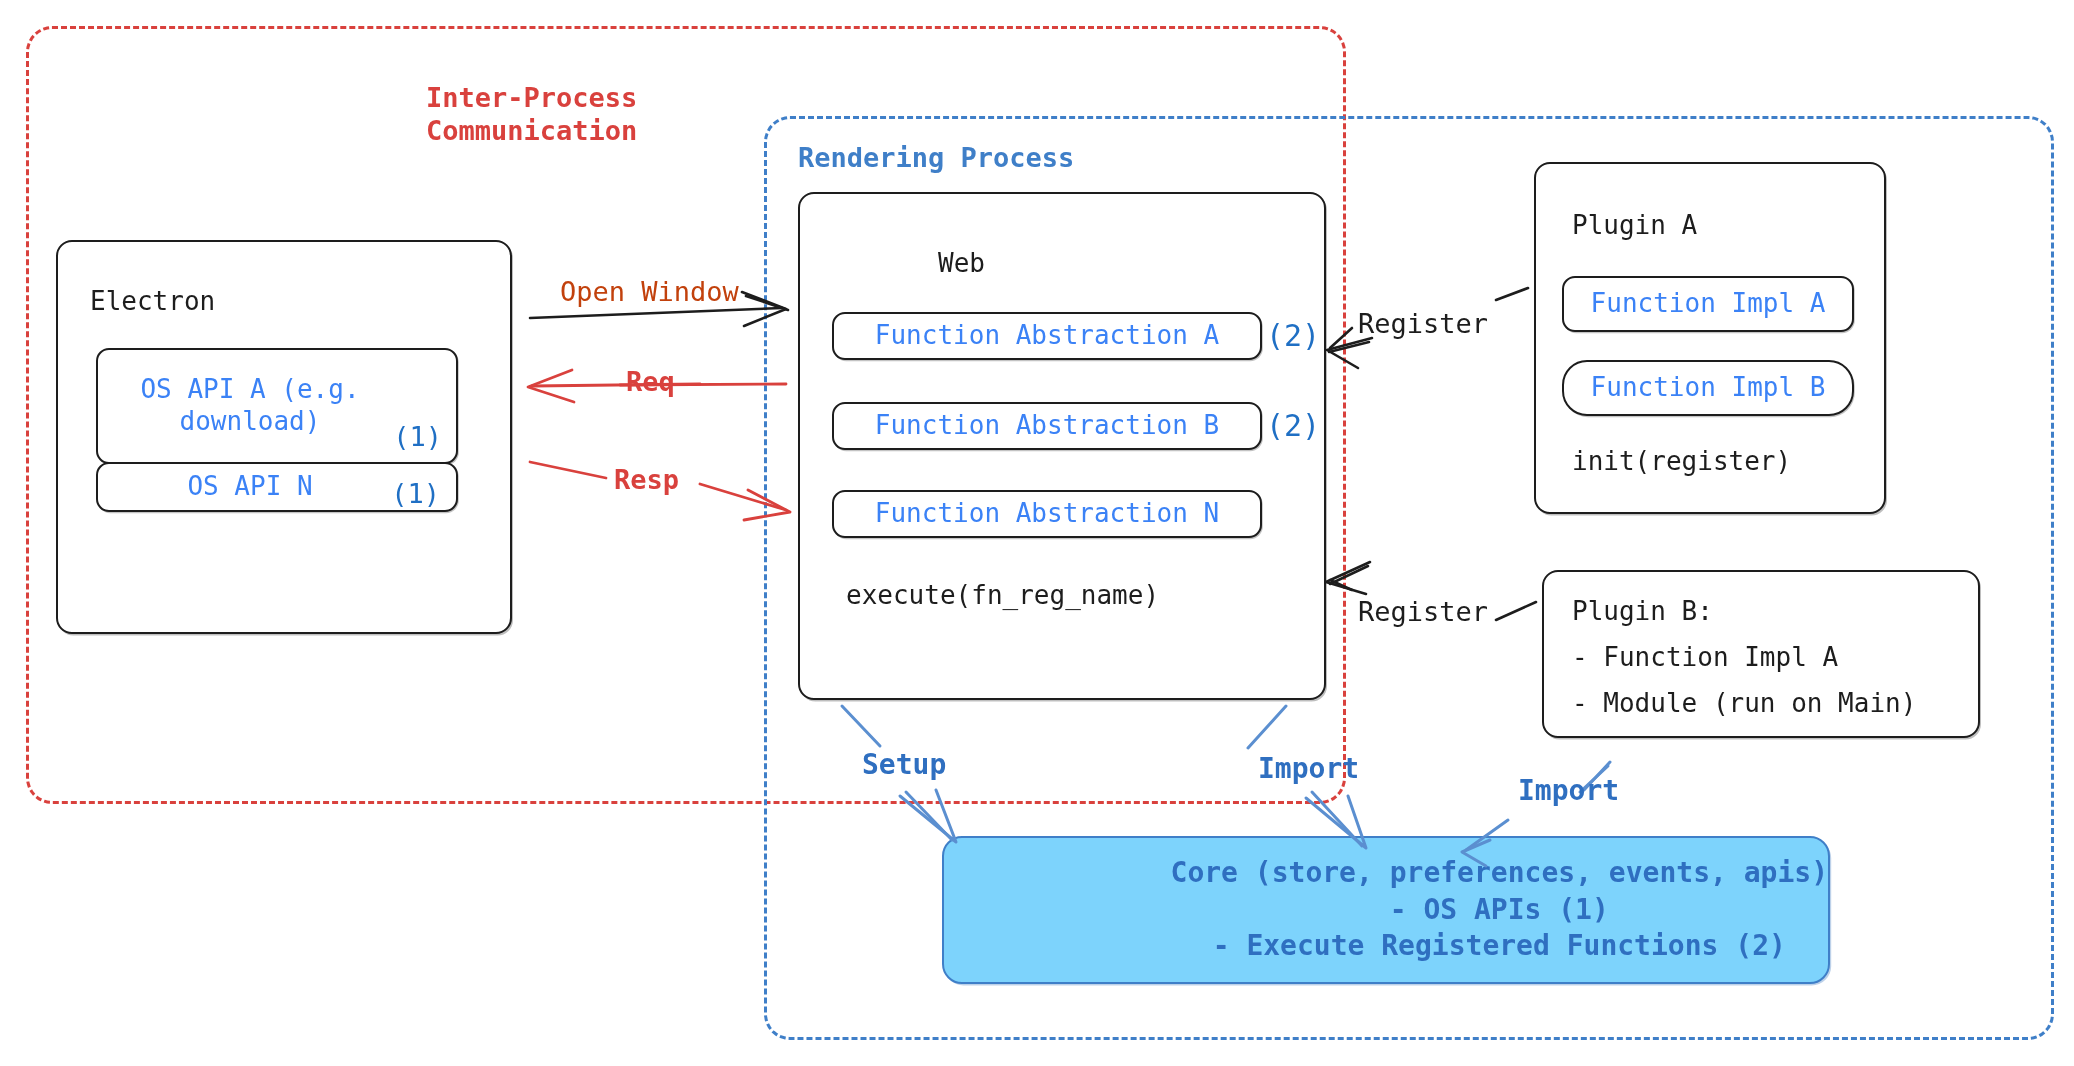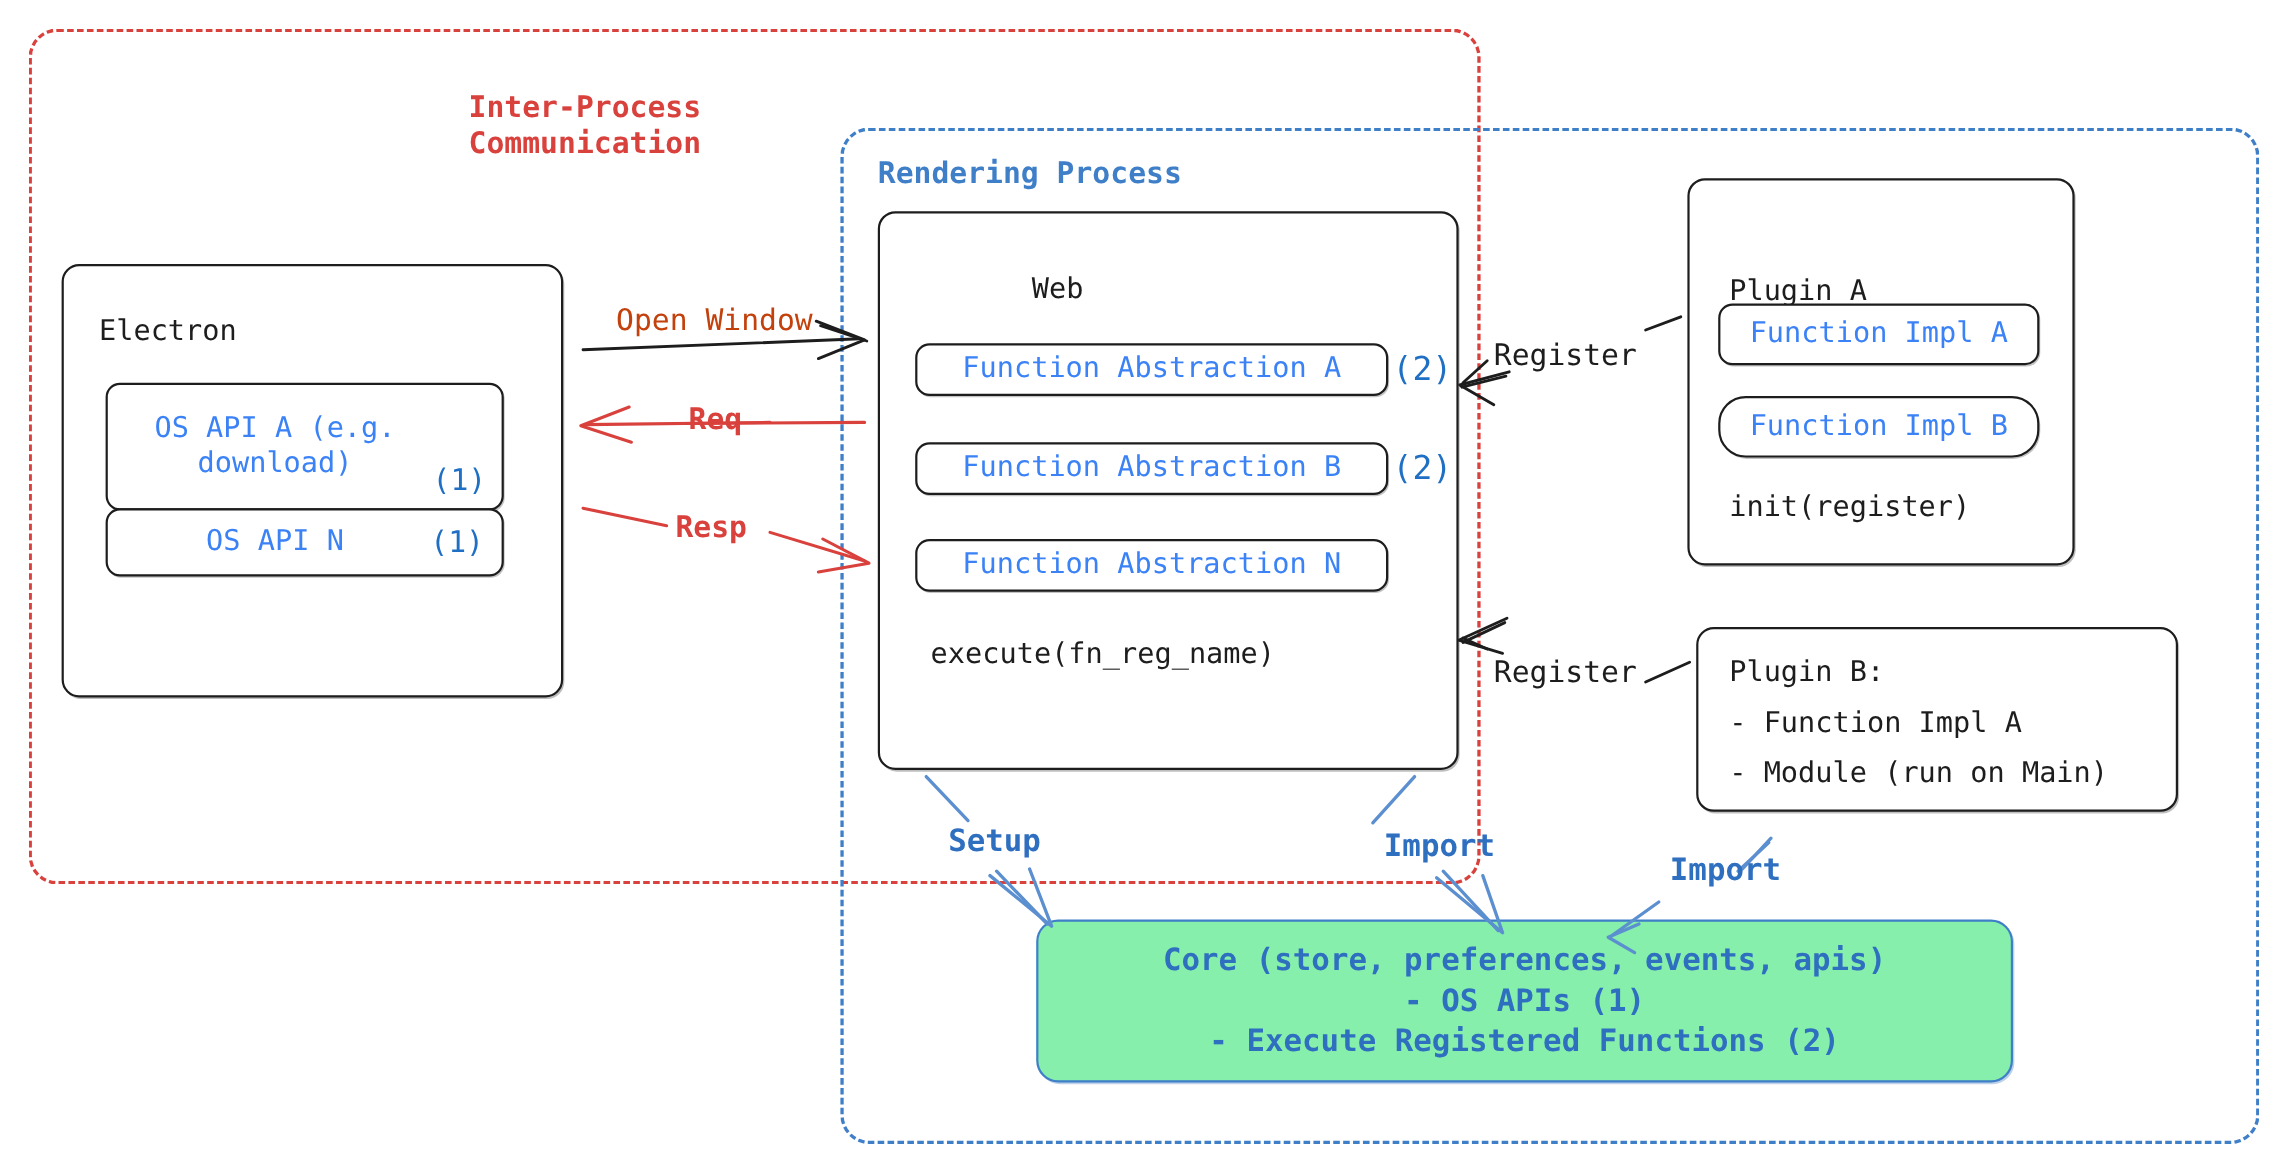--- a/index.html
+++ b/index.html
@@ -30,54 +30,54 @@
   .ttl{position:absolute;color:#1d1d1d;font-size:26px;white-space:pre;}
   .celltxt{color:#3b82f6;font-size:26px;white-space:pre;line-height:1.22;}
   .tag{color:#1f6fc4;font-size:27px;position:absolute;white-space:pre;}
 
   
   #electron-box{left:56px;top:240px;width:456px;height:394px;}
   #electron-title{left:90px;top:286px;}
   #os-api-a{left:96px;top:348px;width:362px;height:116px;}
   #os-api-a .celltxt{padding-right:54px;}
   #os-api-a-tag{right:14px;bottom:10px;}
-  #os-api-n{left:96px;top:462px;width:362px;height:62px;}
+  #os-api-n{left:96px;top:462px;width:362px;height:50px;}
   #os-api-n .celltxt{padding-right:54px;}
   #os-api-n-tag{right:16px;top:14px;}
 
   
   #web-box{left:798px;top:192px;width:528px;height:508px;}
   #web-title{left:938px;top:248px;}
   .fa{left:832px;width:430px;height:48px;}
   #fa-a{top:312px;}
   #fa-b{top:402px;}
   #fa-n{top:490px;}
   #fa-a-tag{left:1266px;top:318px;font-size:30px;}
   #fa-b-tag{left:1266px;top:408px;font-size:30px;}
   #web-exec{left:846px;top:580px;}
 
   
   #plugin-a-box{left:1534px;top:162px;width:352px;height:352px;}
-  #plugin-a-title{left:1572px;top:210px;margin-top:40px;}
+  #plugin-a-title{left:1572px;top:210px;}
   #plugin-a-fn-a{left:1562px;top:276px;width:292px;height:56px;}
   #plugin-a-fn-b{left:1562px;top:360px;width:292px;height:56px;border-radius:25px;}
   #plugin-a-init{left:1572px;top:446px;}
 
   
   #plugin-b-box{left:1542px;top:570px;width:438px;height:168px;}
   #plugin-b-l1{left:1572px;top:596px;}
   #plugin-b-l2{left:1572px;top:642px;}
   #plugin-b-l3{left:1572px;top:688px;}
 
   
   #core-box{left:942px;top:836px;width:888px;height:148px;
-            border:2.6px solid #3f7fc8;border-radius:20px;background:#86efac;
+            border:2.6px solid #3f7fc8;border-radius:20px;background:#7dd3fc;
             position:absolute;box-sizing:border-box;
             box-shadow:1.6px 2px 0 -0.4px rgba(90,140,200,.40);
-            display:flex;align-items:center;justify-content:center;}
+            display:flex;align-items:center;justify-content:flex-end;}
   #core-text{color:#2f6fc0;font-size:28px;font-weight:700;line-height:1.3;
              text-align:center;white-space:pre;}
 
   
   .alabel{position:absolute;white-space:pre;}
   #lbl-open-window{left:560px;top:276px;color:#c2410c;font-size:27px;}
   #lbl-req{left:626px;top:366px;color:#d9413d;font-size:27px;font-weight:700;}
   #lbl-resp{left:614px;top:464px;color:#d9413d;font-size:27px;font-weight:700;text-align:center;}
   #lbl-register-a{left:1358px;top:308px;color:#1d1d1d;font-size:27px;}
   #lbl-register-b{left:1358px;top:596px;color:#1d1d1d;font-size:27px;}

